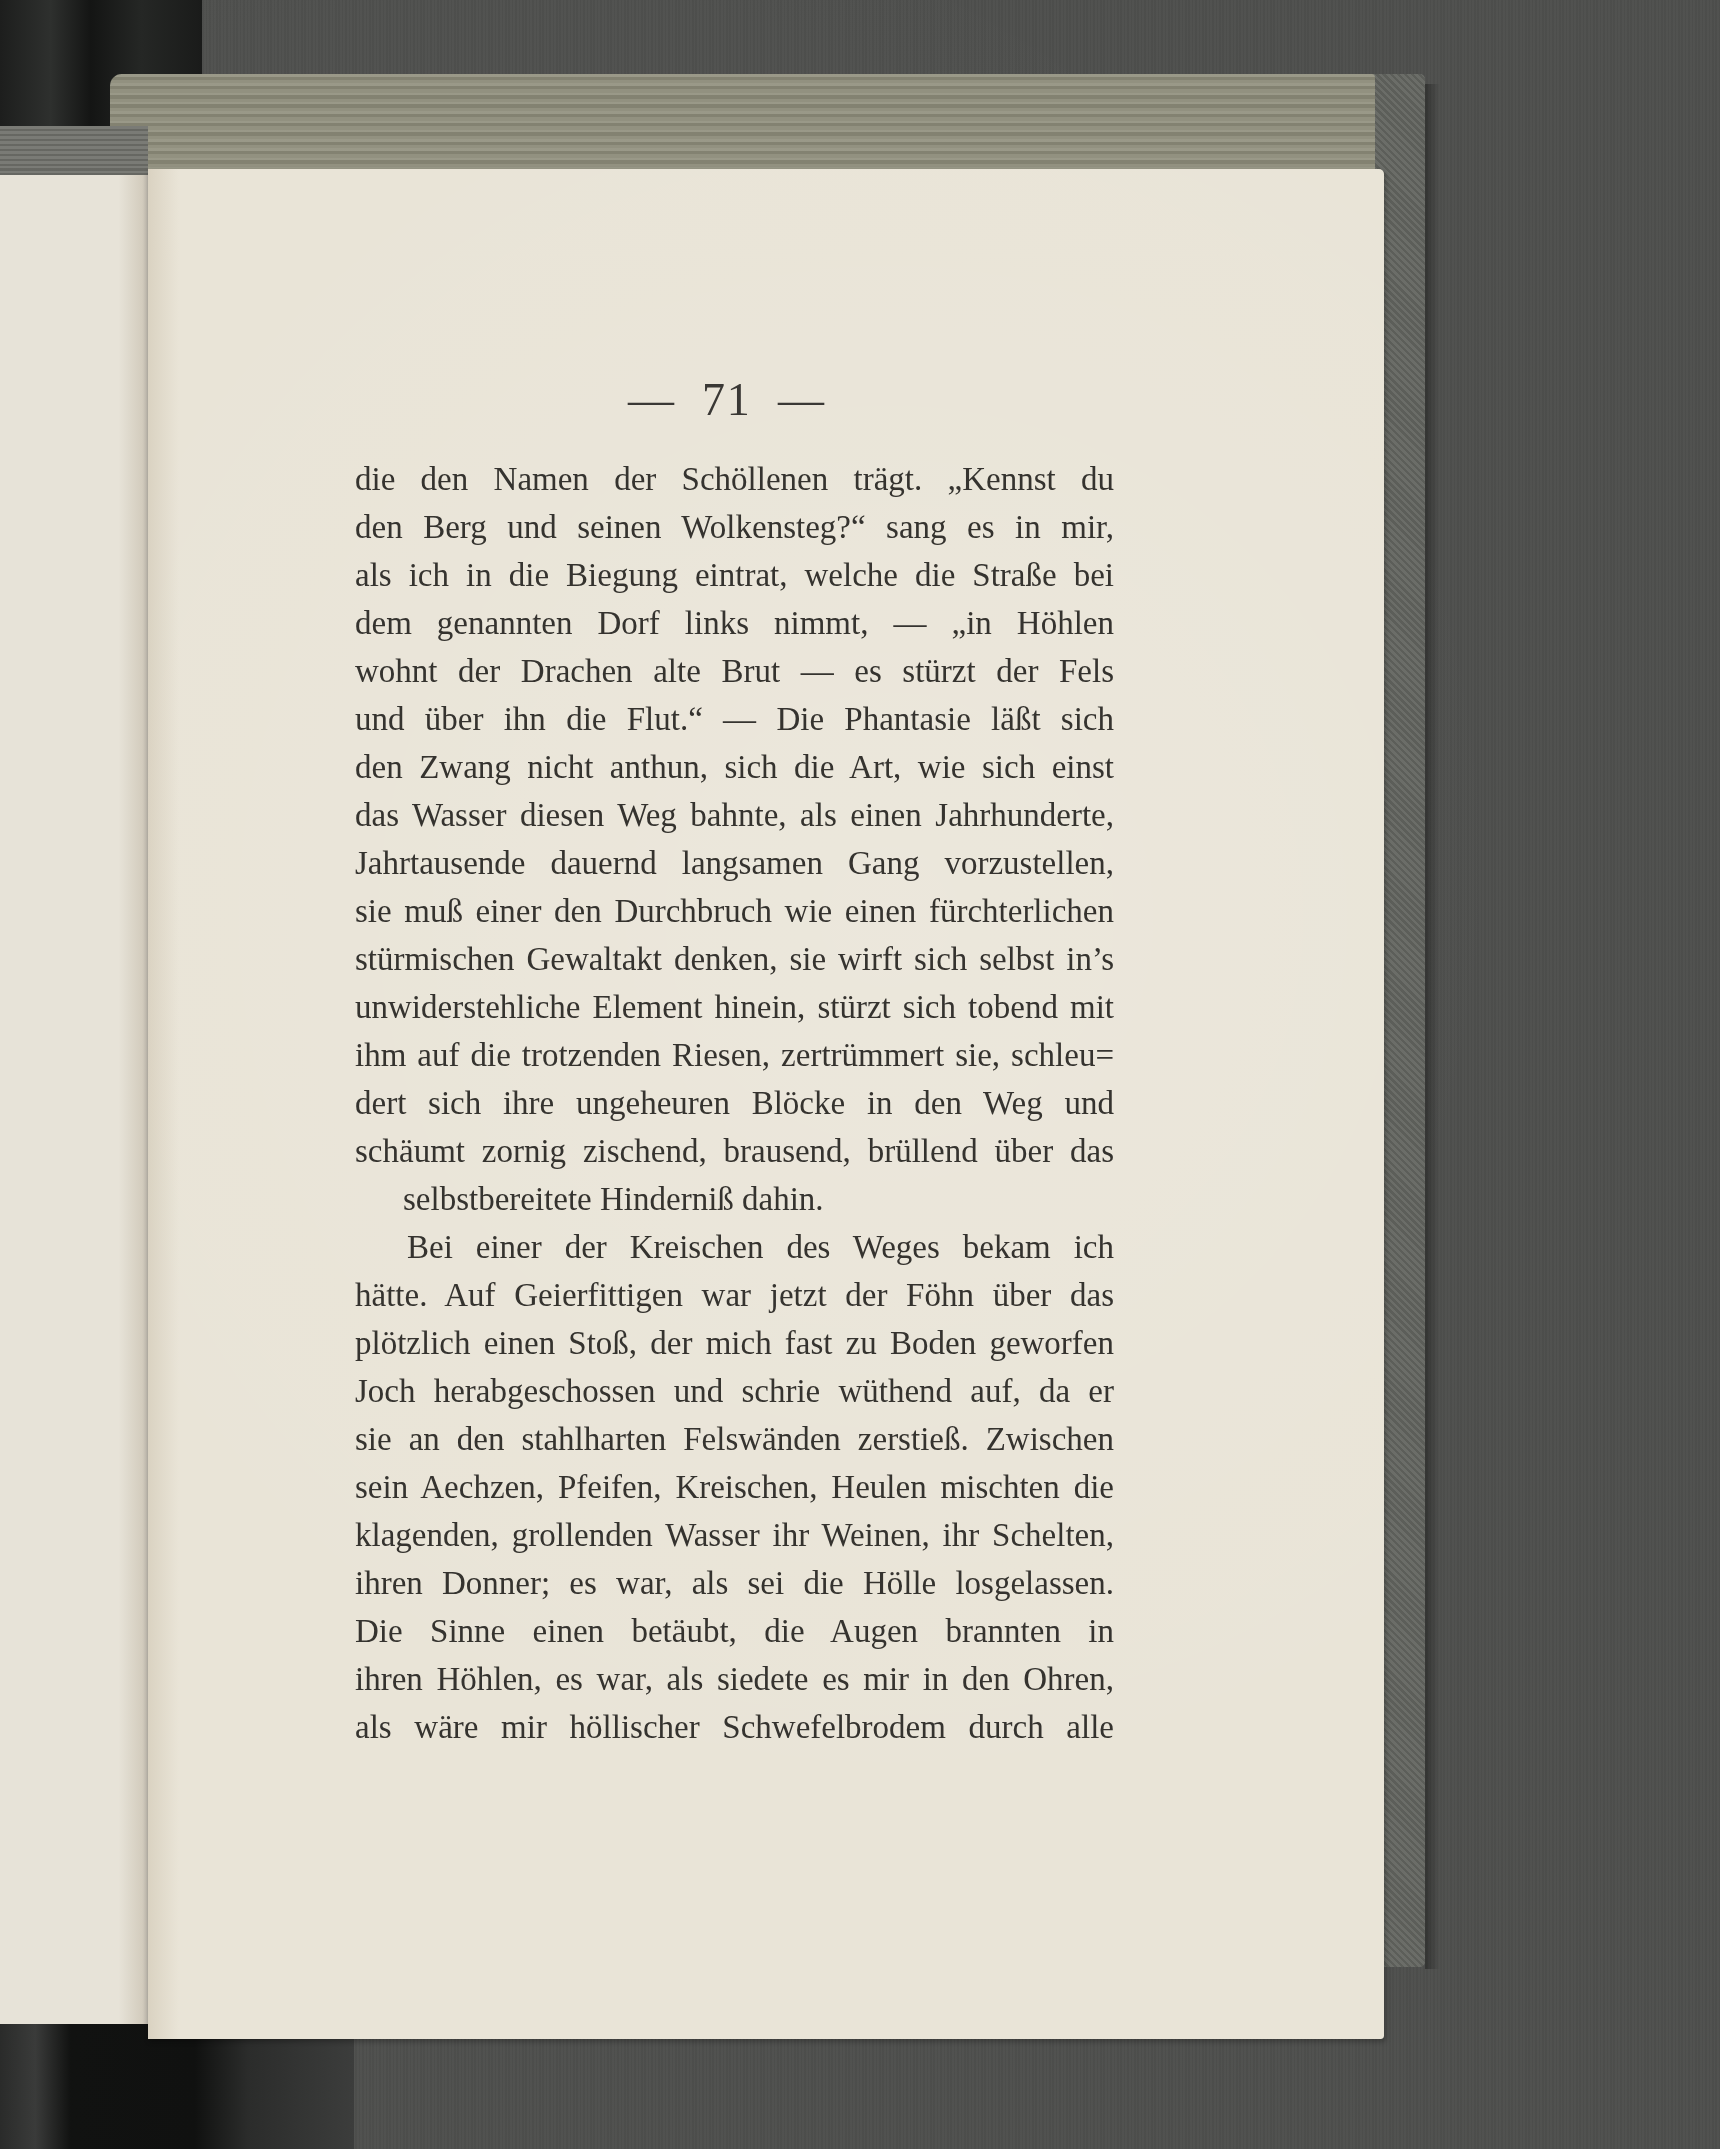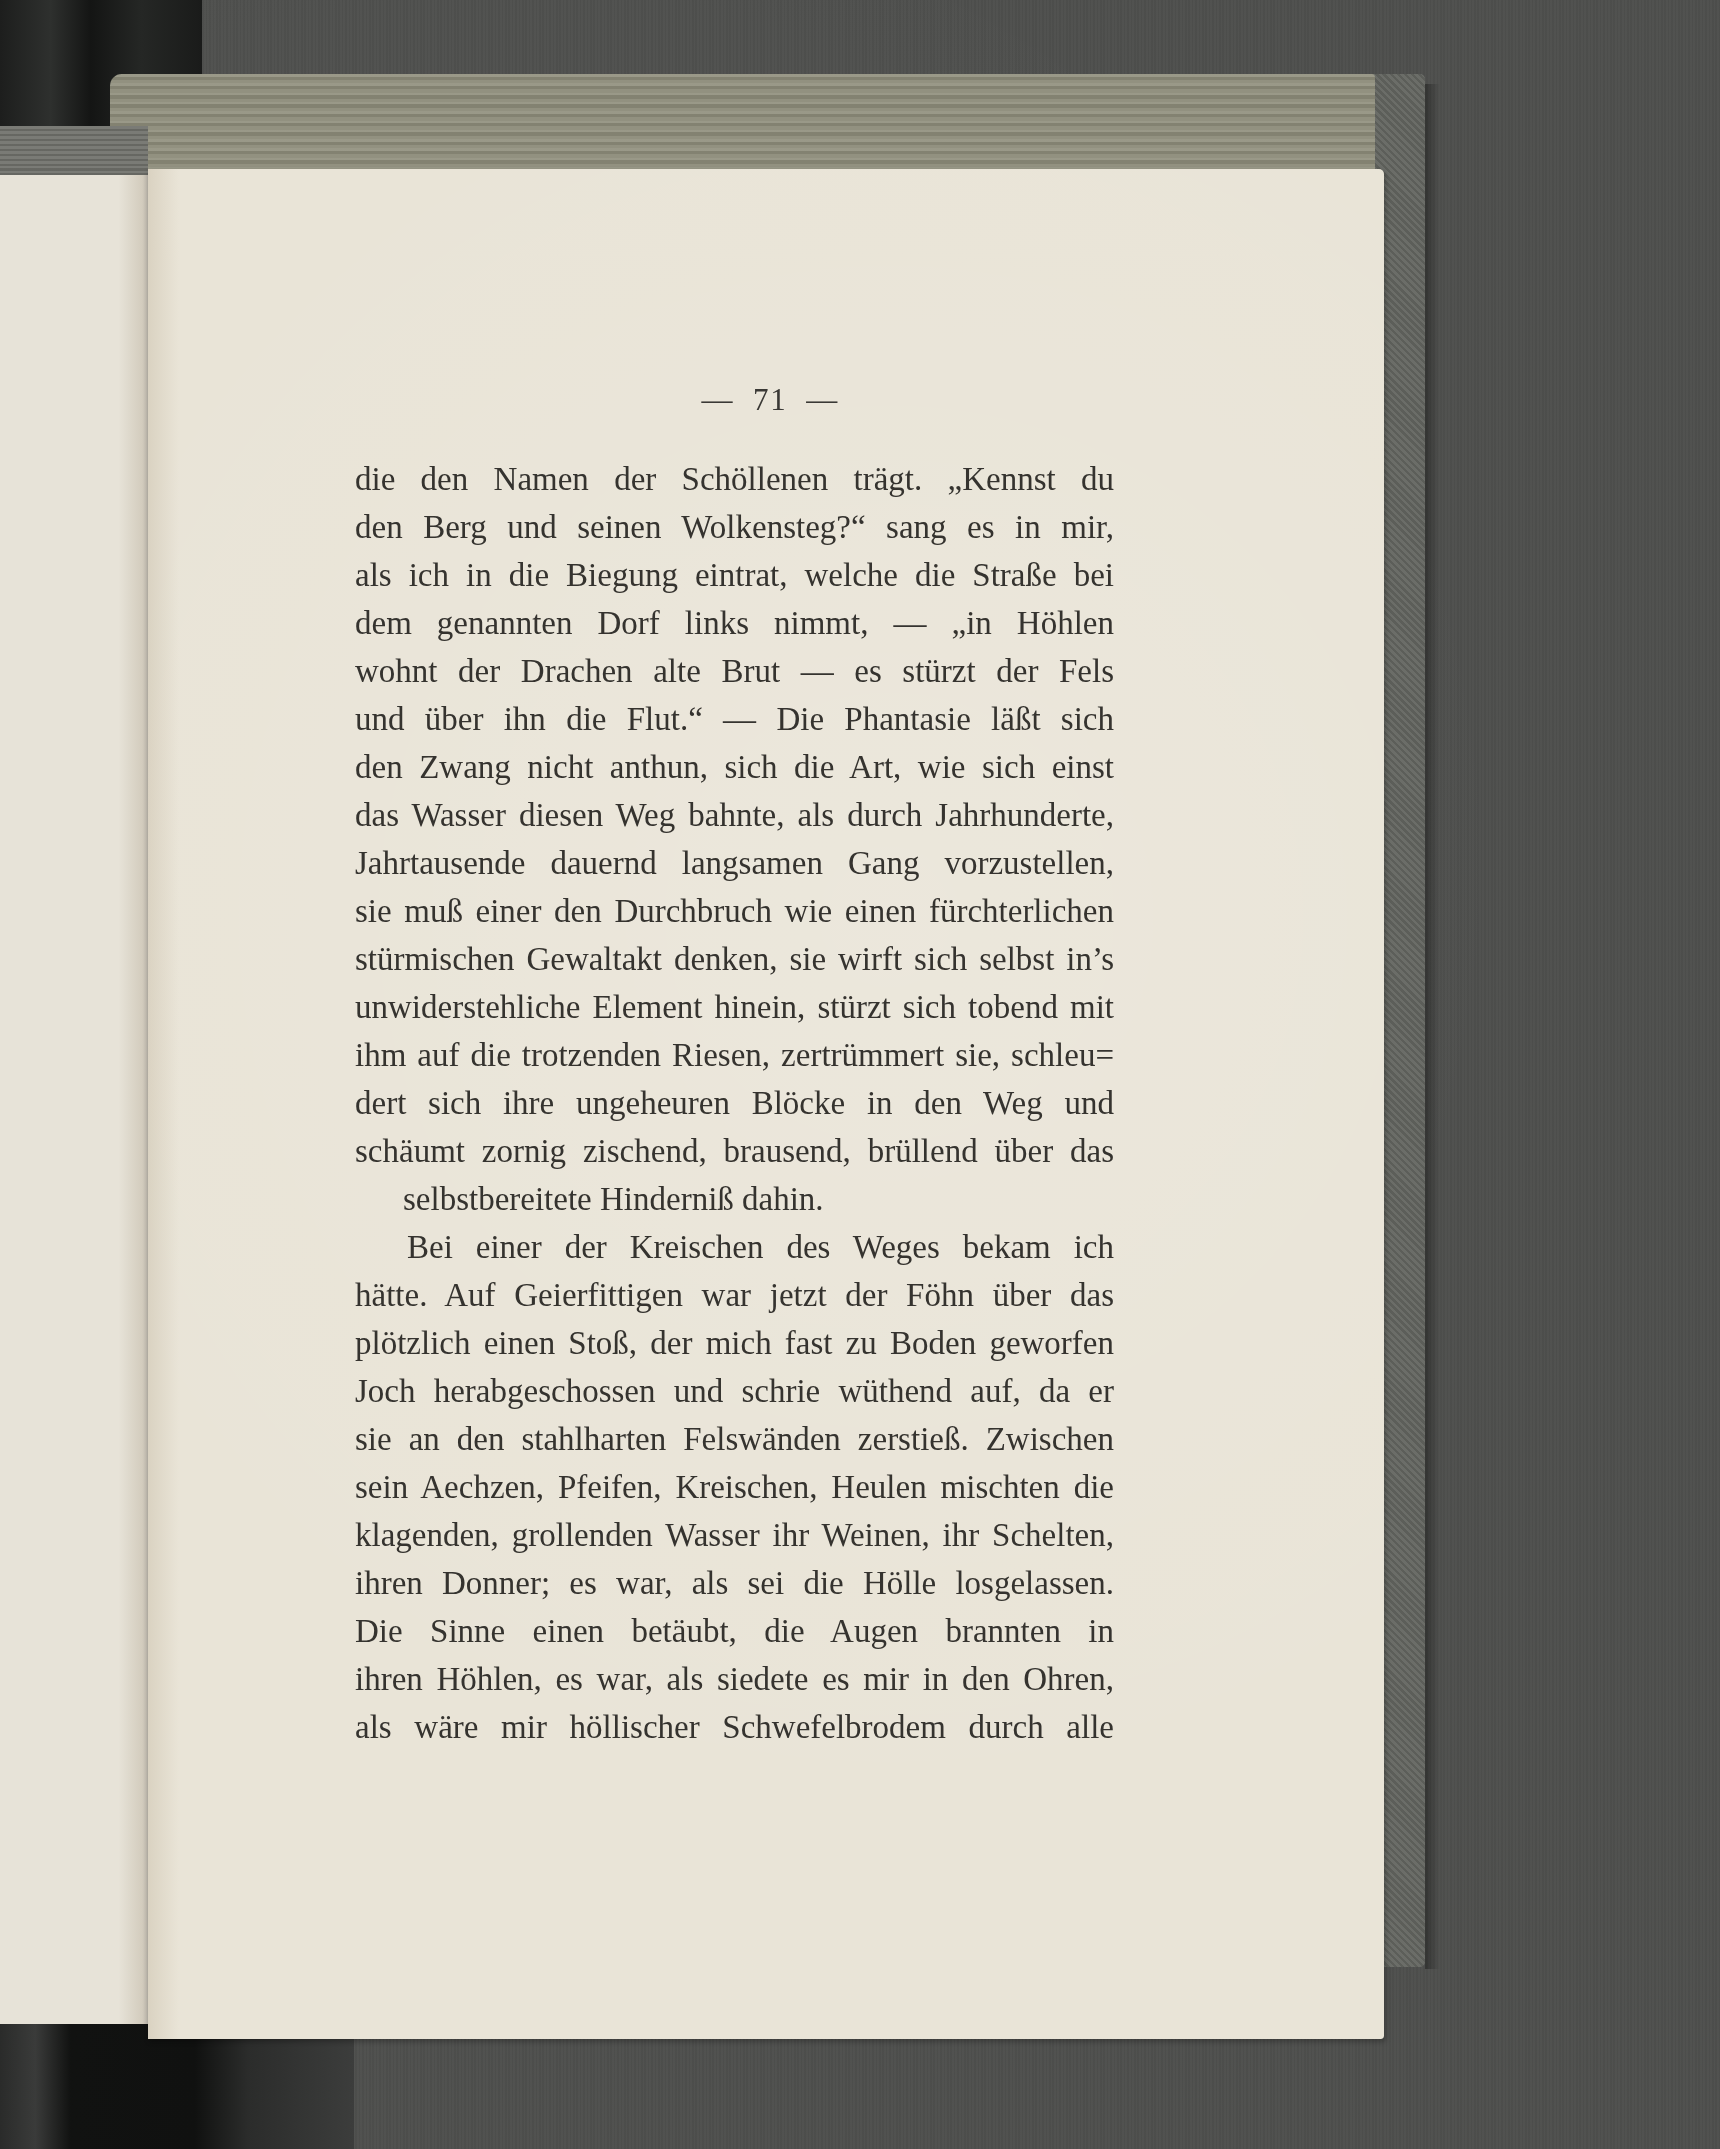--- a/index.html
+++ b/index.html
@@ -85,22 +85,22 @@
       radial-gradient(circle at 60% 40%, rgba(255,255,255,0.12), rgba(0,0,0,0) 70%);
     border-radius: 0 5px 3.4px 0;
     box-shadow: 1.7px 2.5px 5px rgba(0,0,0,0.25);
   }
 
   
   .page-number {
     position: absolute;
     left: 628px; top: 381px;
     width: 211px;
-    text-align: right;
-    font-size: 31px;
+    text-align: left;
+    font-size: 46px;
     line-height: 37px;
     color: #3a3835;
     letter-spacing: 1.7px;
     white-space: pre;
   }
 
   .text-column {
     position: absolute;
     left: 355px; top: 455px;
     width: 759px;
@@ -166,21 +166,21 @@
     <div class="line">
         <span>wohnt der Drachen alte Brut — es stürzt der Fels</span>
       </div>
     <div class="line">
         <span>und über ihn die Flut.“ — Die Phantasie läßt sich</span>
       </div>
     <div class="line">
         <span>den Zwang nicht anthun, sich die Art, wie sich einst</span>
       </div>
     <div class="line">
-        <span>das Wasser diesen Weg bahnte, als durch Jahrhunderte,</span>
+        <span>das Wasser diesen Weg bahnte, als einen Jahrhunderte,</span>
       </div>
     <div class="line">
         <span>Jahrtausende dauernd langsamen Gang vorzustellen,</span>
       </div>
     <div class="line">
         <span>sie muß einer den Durchbruch wie einen fürchterlichen</span>
       </div>
     <div class="line">
         <span>stürmischen Gewaltakt denken, sie wirft sich selbst in’s</span>
       </div>

